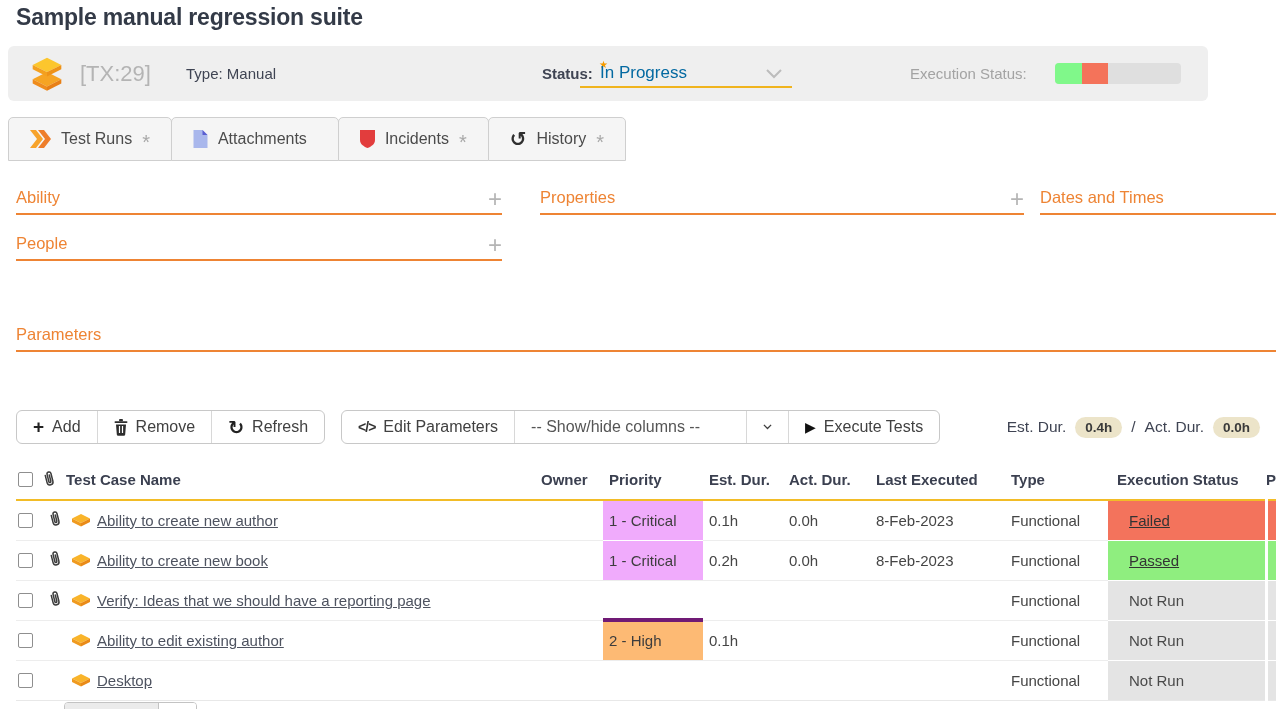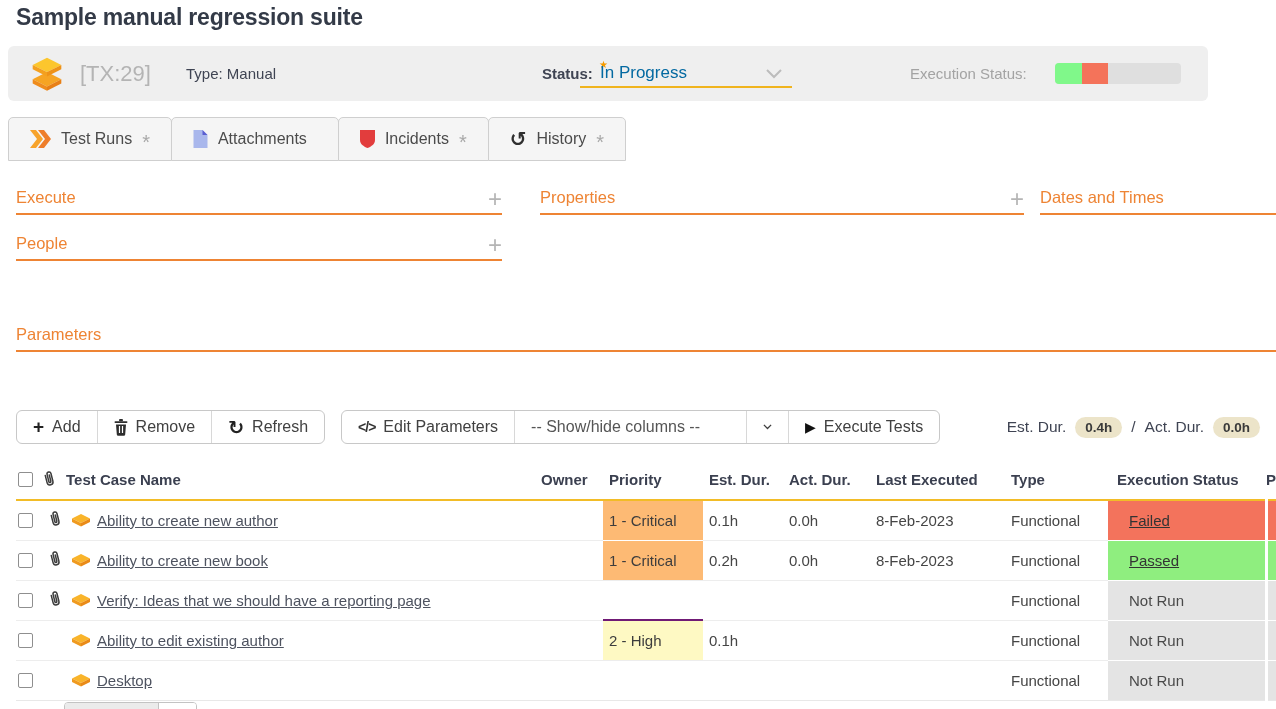--- a/index.html
+++ b/index.html
@@ -114,22 +114,22 @@
        border-top:1px solid #ededed; white-space:nowrap; overflow:hidden; }
   tr.tc-row:last-child td { border-bottom:1px solid #e8e8e8; }
   td.c-cb, th.c-cb { padding-left:2px; }
   input[type="checkbox"] {
     appearance:none; -webkit-appearance:none; width:15px; height:15px;
     border:1.6px solid #8f8f8f; border-radius:2px; background:#fff; cursor:pointer; display:block;
   }
   .clip { display:inline-block; transform:rotate(-14deg); }
   .name-cell { display:flex; align-items:center; gap:7px; }
   a.tc-link { color:#4e5360; text-decoration:underline; cursor:pointer; }
-  td.c-pri[data-level="critical"] { background:#fdba74; border-top:1px solid #fff; color:#3d3d3d; }
-  td.c-pri[data-level="high"]     { background:#fef9c3; border-top:2px solid #701a75; color:#3d3d3d; }
+  td.c-pri[data-level="critical"] { background:#f0abfc; border-top:1px solid #fff; color:#3d3d3d; }
+  td.c-pri[data-level="high"]     { background:#fdba74; border-top:4px solid #701a75; color:#3d3d3d; }
   td.c-exec, td.c-part { border-top:1px solid #fff; }
   td.c-exec[data-status="failed"],  td.c-part[data-status="failed"]  { background:#f3735c; }
   td.c-exec[data-status="passed"],  td.c-part[data-status="passed"]  { background:#8fee7f; }
   td.c-exec[data-status="not-run"], td.c-part[data-status="not-run"] { background:#e4e4e4; }
   td.c-part { border-left:3px solid #fff; }
   a.exec-link { color:#333; text-decoration:underline; cursor:pointer;margin-left:12px; }
   td.c-exec[data-status="not-run"] a.exec-link { text-decoration:none; color:#4a4a4a; cursor:default; }
   th.c-exec { padding-left:9px; }
   td.c-exec { padding-left:9px; }
 
@@ -199,21 +199,21 @@
     </div>
     <div class="tab">
       <span class="glyph-icon history-glyph">↺</span>
       <span>History</span>
       <span class="badge">*</span>
     </div>
   </div>
 
   <div class="section sec-releases">
     <div class="sec-head">
-      <span class="sec-title">Execute</span>
+      <span class="sec-title">Ability</span>
       <button class="plus-btn">+</button>
     </div>
   </div>
   <div class="section sec-properties">
     <div class="sec-head">
       <span class="sec-title">Properties</span>
       <button class="plus-btn">+</button>
     </div>
   </div>
   <div class="section sec-dates">

